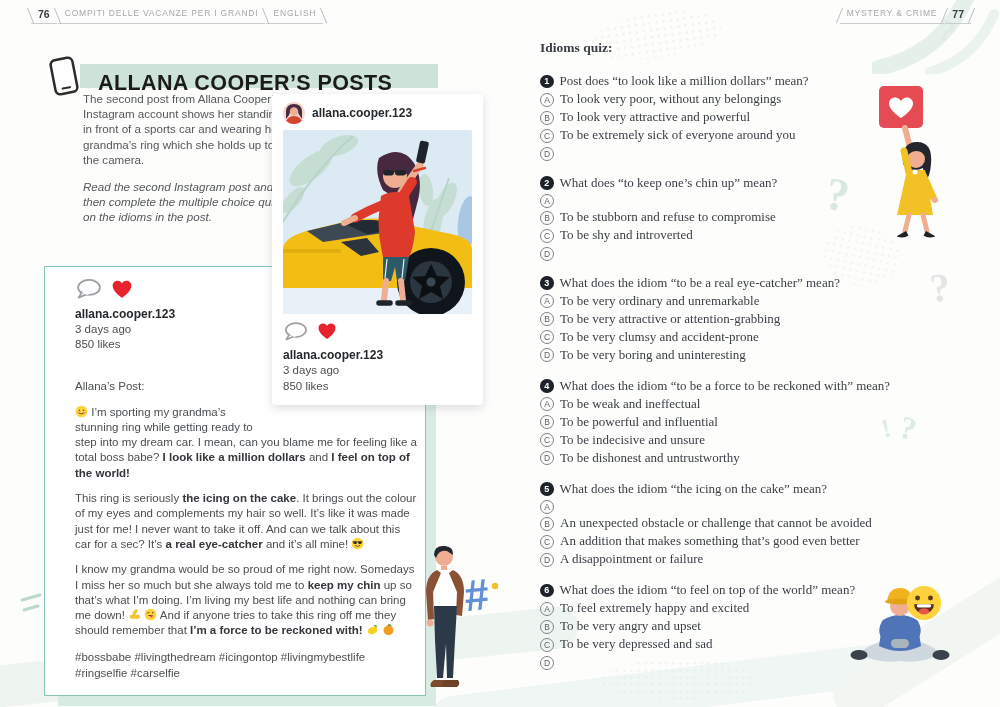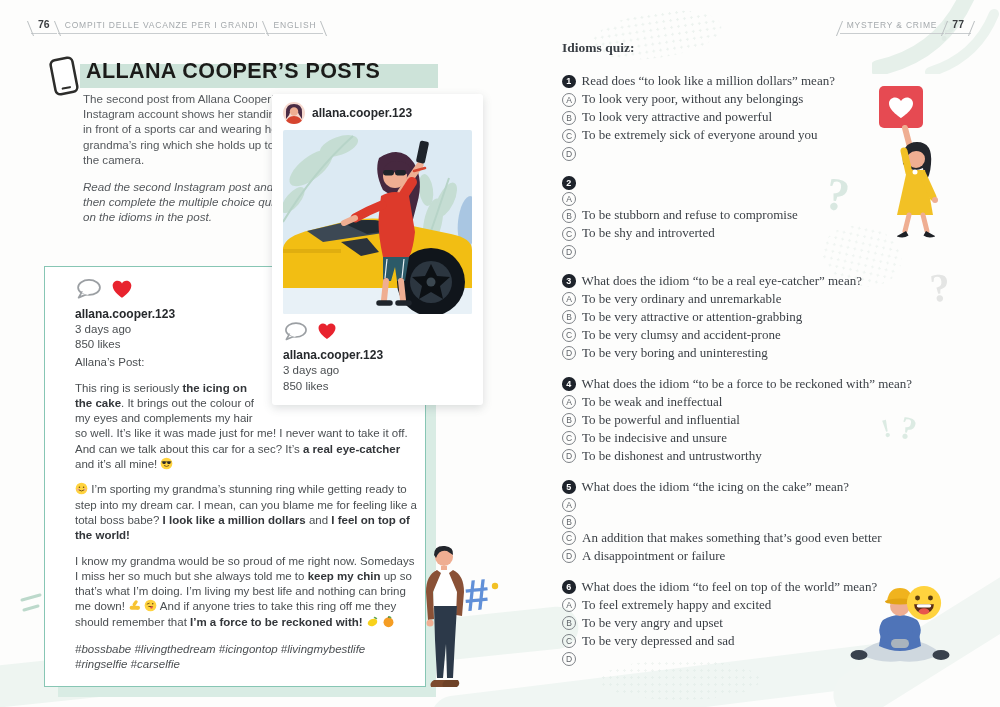--- a/index.html
+++ b/index.html
@@ -7,21 +7,21 @@
         font-family:"Liberation Sans",sans-serif;color:#3c4146;}
   .abs{position:absolute;}
 
   
   .band{position:absolute;border-radius:40px;z-index:0;}
   .speck{position:absolute;background-image:radial-gradient(#cfe0d8 1px,transparent 1.3px);
          background-size:7px 7px;opacity:.35;border-radius:50%;z-index:0;}
   .qmark{position:absolute;font-family:"Liberation Serif",serif;font-weight:bold;z-index:0;}
 
   
-  .hdr{position:absolute;top:18px;display:flex;align-items:flex-end;font-size:8.5px;
+  .hdr{position:absolute;top:8px;display:flex;font-size:8.5px;
        letter-spacing:.8px;color:#a4a9ac;z-index:2;}
   .hdr .item{padding:0 7px 3px 7px;border-bottom:1px solid #c9cdcf;white-space:nowrap;}
   .hdr .pgnum{font-size:10.5px;font-weight:bold;color:#3a3d40;letter-spacing:0;}
   .hdr .sep{width:1px;height:15px;background:#b9bec0;margin-bottom:-2px;}
   .sep-bs{transform:skewX(22deg);} 
   .sep-fs{transform:skewX(-22deg);} 
 
   
   .title-band{position:absolute;left:80px;top:64px;width:358px;height:24px;background:#cde3d9;z-index:1;}
   .page-title{position:absolute;left:86px;top:59px;font-size:21.5px;font-weight:800;
@@ -46,28 +46,28 @@
 
   
   .post-card{position:absolute;left:44px;top:266px;width:382px;min-height:374px;background:#fff;
              border:1.5px solid #87c6b4;box-shadow:12px 12px 0 -2px #d9ece4;
              padding:8px 8px 14px 30px;box-sizing:border-box;z-index:2;
              font-size:11.5px;line-height:15.3px;color:#4b4f52;}
   .wrap-spacer{float:right;width:150px;height:146px;}
   .pc-actions{display:flex;align-items:center;gap:9px;margin:3px 0 8px 0;}
   .pc-user{font-size:12px;font-weight:bold;color:#26292c;}
   .pc-meta{line-height:15px;}
-  .pc-lead{margin-top:3px;}
+  .pc-lead{margin-top:27px;}
   .post-p{margin:10px 0 0 0;}
   .post-p strong{color:#33363a;}
-  .pc-tags{font-style:italic;}
+  .pc-tags{}
   .emoji{display:inline-block;vertical-align:-2px;line-height:0;}
 
   
-  .quiz{position:absolute;left:562px;top:40px;width:410px;z-index:1;
+  .quiz{position:absolute;left:540px;top:40px;width:410px;z-index:1;
         font-family:"Liberation Serif",serif;font-size:13px;color:#3a3f45;}
   .quiz-title{font-weight:bold;font-size:13.5px;margin-bottom:16px;}
   .q-block{margin-bottom:13px;}
   .q-row,.opt-row{display:flex;align-items:flex-start;line-height:18px;}
   .q-num{flex:0 0 auto;width:13.5px;height:13.5px;border-radius:50%;background:#1e232b;color:#fff;
          font-family:"Liberation Sans",sans-serif;font-size:9px;font-weight:bold;
          display:inline-flex;align-items:center;justify-content:center;margin:2.5px 6px 0 0;}
   .opt-letter{flex:0 0 auto;width:12px;height:12px;border-radius:50%;border:1.1px solid #7d8287;color:#5d6267;
          font-family:"Liberation Sans",sans-serif;font-size:8.5px;
          display:inline-flex;align-items:center;justify-content:center;margin:2.5px 6px 0 0;}
@@ -116,21 +116,21 @@
     <span class="sep sep-fs"></span>
     <span class="item pgnum">77</span>
     <span class="sep sep-fs"></span>
   </div>
 
   <div class="title-band"></div>
   <svg class="phone-ic" width="28" height="40" viewBox="0 0 26 38">
     <rect x="2.5" y="2.5" width="21" height="33" rx="4.5" fill="#fff" stroke="#2d2d2b" stroke-width="2.4"></rect>
     <path d="M9.5 30.5 h7" stroke="#2d2d2b" stroke-width="2" stroke-linecap="round"></path>
   </svg>
-  <h1 class="page-title" style="margin:0;">ALLANA COOPER’S POSTS</h1>
+  <h1 class="page-title" style="margin:12px;">ALLANA COOPER’S POSTS</h1>
 
   <div class="intro-block">
     <p>The second post from Allana Cooper’s Instagram account shows her standing in front of a sports car and wearing her grandma’s ring which she holds up to the camera.</p>
     <p class="instr">Read the second Instagram post and then complete the multiple choice quiz on the idioms in the post.</p>
   </div>
 
   <div class="ig-card">
     <div class="ig-head">
       <svg width="22" height="22" viewBox="0 0 22 22">
         <defs>
@@ -216,35 +216,35 @@
       </svg>
       <svg width="22" height="20" viewBox="0 0 20 18">
         <path d="M10 17 C 10 17 1.5 11.5 1.5 6 C 1.5 3.2 3.7 1.5 6 1.5 C 7.8 1.5 9.3 2.5 10 4 C 10.7 2.5 12.2 1.5 14 1.5 C 16.3 1.5 18.5 3.2 18.5 6 C 18.5 11.5 10 17 10 17 Z" fill="#e8232e"></path>
       </svg>
     </div>
     <div class="pc-user">allana.cooper.123</div>
     <div class="pc-meta">3 days ago</div>
     <div class="pc-meta">850 likes</div>
     <div class="pc-lead">Allana’s Post:</div>
     <div>
-        <p class="post-p">This ring is seriously <strong>the icing on the cake</strong>. It brings out the colour of my eyes and complements my hair so well. It’s like it was made just for me! I never want to take it off. And can we talk about this car for a sec? It’s <strong>a real eye-catcher</strong> and it’s all mine! <span class="emoji"><svg viewBox="0 0 20 20" width="13" height="13">
-              <circle cx="10" cy="10" r="9" fill="#ffd33e"></circle>
-              <path d="M2.5 7.4 h15" stroke="#2a2a2a" stroke-width="1.1"></path>
-              <rect x="3.6" y="6.8" width="5.4" height="3.8" rx="1.7" fill="#2a2a2a"></rect>
-              <rect x="11" y="6.8" width="5.4" height="3.8" rx="1.7" fill="#2a2a2a"></rect>
-              <path d="M6.5 13.4 Q10 16 13.5 13.4" stroke="#6b4a12" stroke-width="1.4" fill="none" stroke-linecap="round"></path>
-            </svg></span></p>
         <p class="post-p"><span class="emoji"><svg viewBox="0 0 20 20" width="13" height="13">
               <circle cx="10" cy="10" r="9" fill="#ffd33e"></circle>
               <circle cx="6.8" cy="8" r="1.2" fill="#6b4a12"></circle>
               <circle cx="13.2" cy="8" r="1.2" fill="#6b4a12"></circle>
               <circle cx="4.6" cy="11.6" r="1.7" fill="#f8a8a0"></circle>
               <circle cx="15.4" cy="11.6" r="1.7" fill="#f8a8a0"></circle>
               <path d="M6.2 12.4 Q10 15.6 13.8 12.4" stroke="#6b4a12" stroke-width="1.4" fill="none" stroke-linecap="round"></path>
             </svg></span> I’m sporting my grandma’s stunning ring while getting ready to step into my dream car. I mean, can you blame me for feeling like a total boss babe? <strong>I look like a million dollars</strong> and <strong>I feel on top of the world!</strong></p>
+        <p class="post-p">This ring is seriously <strong>the icing on the cake</strong>. It brings out the colour of my eyes and complements my hair so well. It’s like it was made just for me! I never want to take it off. And can we talk about this car for a sec? It’s <strong>a real eye-catcher</strong> and it’s all mine! <span class="emoji"><svg viewBox="0 0 20 20" width="13" height="13">
+              <circle cx="10" cy="10" r="9" fill="#ffd33e"></circle>
+              <path d="M2.5 7.4 h15" stroke="#2a2a2a" stroke-width="1.1"></path>
+              <rect x="3.6" y="6.8" width="5.4" height="3.8" rx="1.7" fill="#2a2a2a"></rect>
+              <rect x="11" y="6.8" width="5.4" height="3.8" rx="1.7" fill="#2a2a2a"></rect>
+              <path d="M6.5 13.4 Q10 16 13.5 13.4" stroke="#6b4a12" stroke-width="1.4" fill="none" stroke-linecap="round"></path>
+            </svg></span></p>
         <p class="post-p">I know my grandma would be so proud of me right now. Somedays I miss her so much but she always told me to <strong>keep my chin</strong> up so that’s what I’m doing. I’m living my best life and nothing can bring me down! <span class="emoji"><svg viewBox="0 0 20 20" width="13" height="13">
               <rect x="8.5" y="1.5" width="5" height="10" rx="2.5" fill="#f7c331" transform="rotate(35 11 6.5)"></rect>
               <rect x="2.5" y="10.5" width="13.5" height="6.2" rx="3.1" fill="#f7c331"></rect>
               <circle cx="15.2" cy="13.6" r="3.3" fill="#f7c331"></circle>
             </svg></span> <span class="emoji"><svg viewBox="0 0 20 20" width="13" height="13">
               <circle cx="10" cy="10" r="9" fill="#ffd33e"></circle>
               <path d="M4.8 7.8 l3.2 -1.2" stroke="#6b4a12" stroke-width="1.3" stroke-linecap="round" fill="none"></path>
               <circle cx="13.4" cy="7.2" r="1.2" fill="#6b4a12"></circle>
               <path d="M5.6 10.6 Q10 14.2 14.4 10.6 Z" fill="#6b4a12"></path>
               <path d="M9.2 12.6 q1.6 3.6 3.8 1.6 q1.4 -1.5 -0.6 -3.3 z" fill="#e8554d"></path>
@@ -259,41 +259,42 @@
       </div>
     <p class="pc-tags" style="margin-bottom:0;">#bossbabe #livingthedream #icingontop #livingmybestlife #ringselfie #carselfie</p>
   </div>
 
   <div class="quiz">
     <div class="quiz-title">Idioms quiz:</div>
     <div>
         <div class="q-block">
           <div class="q-row">
             <span class="q-num">1</span>
-            <span class="q-text">Read does “to look like a million dollars” mean?</span>
+            <span class="q-text">Post does “to look like a million dollars” mean?</span>
           </div>
           <div class="opt-row">
             <span class="opt-letter">A</span>
             <span>To look very poor, without any belongings</span>
           </div>
           <div class="opt-row">
             <span class="opt-letter">B</span>
             <span>To look very attractive and powerful</span>
           </div>
           <div class="opt-row">
             <span class="opt-letter">C</span>
             <span>To be extremely sick of everyone around you</span>
           </div>
           <div class="opt-row">
             <span class="opt-letter">D</span>
           </div>
         </div>
         <div class="q-block">
           <div class="q-row">
             <span class="q-num">2</span>
+            <span class="q-text">What does “to keep one’s chin up” mean?</span>
           </div>
           <div class="opt-row">
             <span class="opt-letter">A</span>
           </div>
           <div class="opt-row">
             <span class="opt-letter">B</span>
             <span>To be stubborn and refuse to compromise</span>
           </div>
           <div class="opt-row">
             <span class="opt-letter">C</span>
@@ -350,20 +351,21 @@
         <div class="q-block">
           <div class="q-row">
             <span class="q-num">5</span>
             <span class="q-text">What does the idiom “the icing on the cake” mean?</span>
           </div>
           <div class="opt-row">
             <span class="opt-letter">A</span>
           </div>
           <div class="opt-row">
             <span class="opt-letter">B</span>
+            <span>An unexpected obstacle or challenge that cannot be avoided</span>
           </div>
           <div class="opt-row">
             <span class="opt-letter">C</span>
             <span>An addition that makes something that’s good even better</span>
           </div>
           <div class="opt-row">
             <span class="opt-letter">D</span>
             <span>A disappointment or failure</span>
           </div>
         </div>

